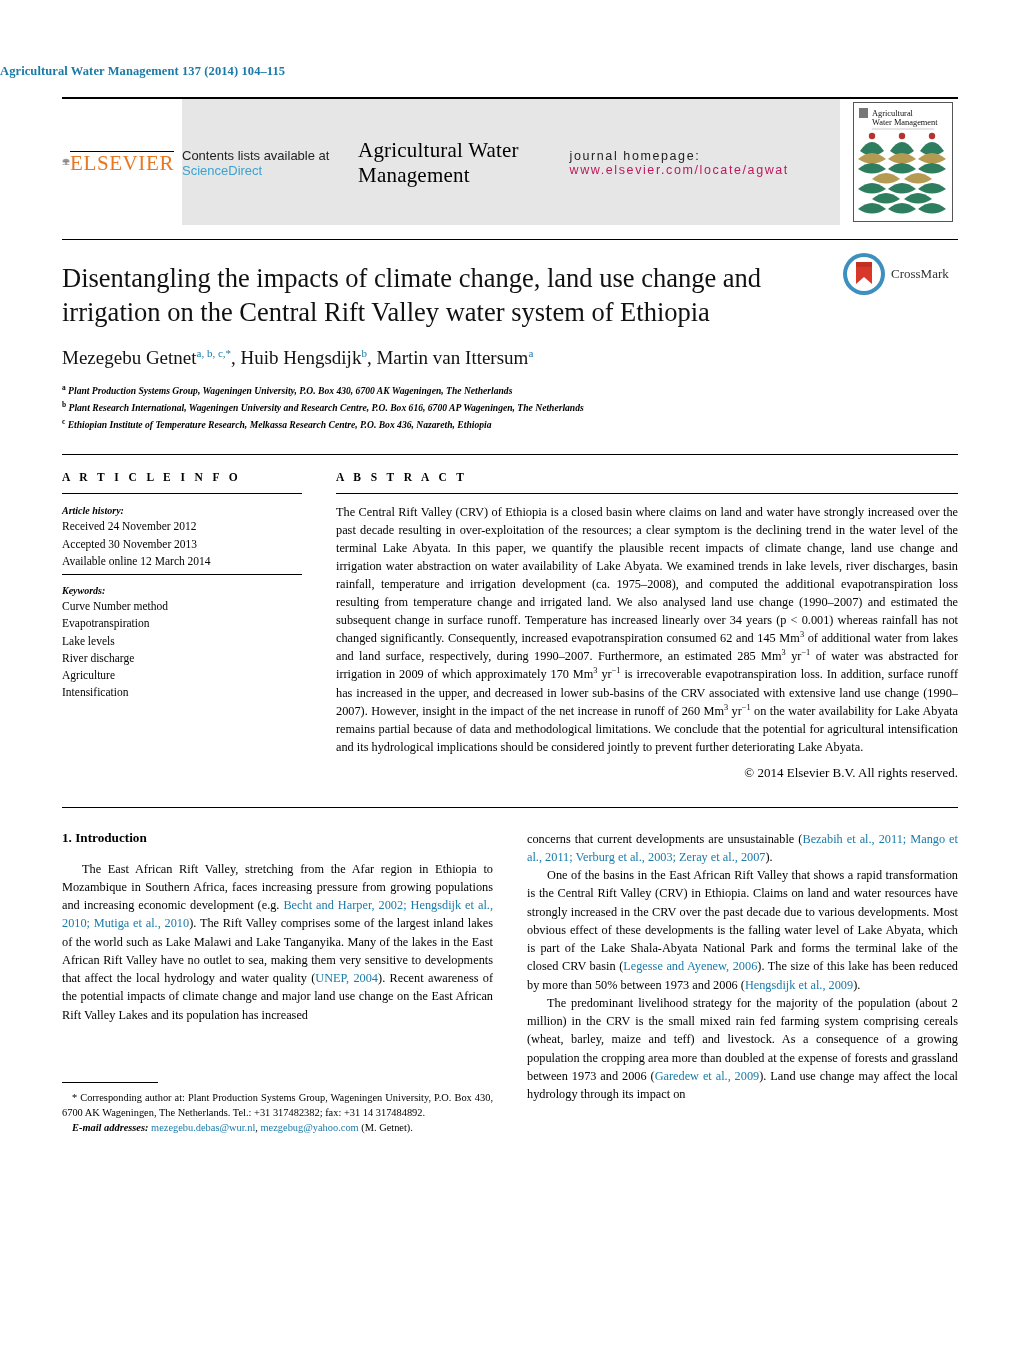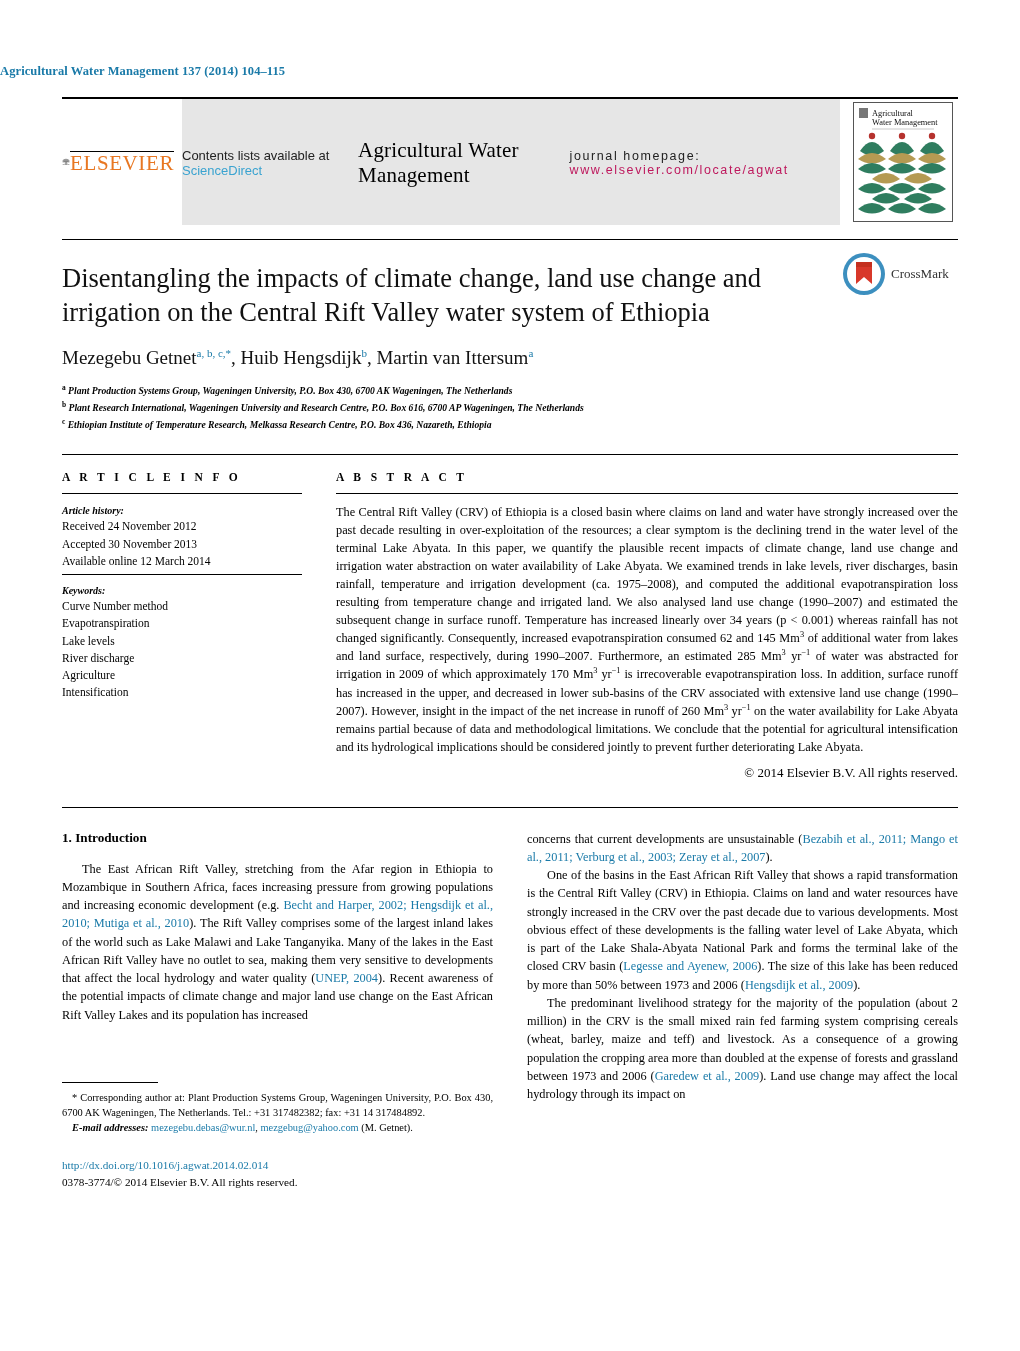--- a/index.html
+++ b/index.html
@@ -427,24 +427,20 @@
   <div class="body-cols">
 
     <div class="bcol">
       <h2 class="sec-title">1. Introduction</h2>
       <p class="para"><span>The East African Rift Valley, stretching from the Afar region in Ethiopia to Mozambique in Southern Africa, faces increasing pressure from growing populations and increasing economic development (e.g. </span><span class="link">Becht and Harper, 2002; Hengsdijk et al., 2010; Mutiga et al., 2010</span><span>). The Rift Valley comprises some of the largest inland lakes of the world such as Lake Malawi and Lake Tanganyika. Many of the lakes in the East African Rift Valley have no outlet to sea, making them very sensitive to developments that affect the local hydrology and water quality (</span><span class="link">UNEP, 2004</span><span>). Recent awareness of the potential impacts of climate change and major land use change on the East African Rift Valley Lakes and its population has increased </span></p>
 
       <div class="footnote-wrap">
         <div class="fn-rule"></div>
         <div class="footnote">* Corresponding author at: Plant Production Systems Group, Wageningen University, P.O. Box 430, 6700 AK Wageningen, The Netherlands. Tel.: +31 317482382; fax: +31 14 317484892.</div>
         <div class="footnote"><span class="it">E-mail addresses:</span> <span class="link">mezegebu.debas@wur.nl</span><span>, </span><span class="link">mezgebug@yahoo.com</span><span> (M. Getnet).</span></div>
-        <div class="doi-block">
-          <div class="doi">http://dx.doi.org/10.1016/j.agwat.2014.02.014</div>
-          <div>0378-3774/© 2014 Elsevier B.V. All rights reserved.</div>
-        </div>
       </div>
     </div>
 
     <div class="bcol">
       <p class="para" style="text-indent:0"><span>concerns that current developments are unsustainable (</span><span class="link">Bezabih et al., 2011; Mango et al., 2011; Verburg et al., 2003; Zeray et al., 2007</span><span>).</span></p>
       <p class="para"><span>One of the basins in the East African Rift Valley that shows a rapid transformation is the Central Rift Valley (CRV) in Ethiopia. Claims on land and water resources have strongly increased in the CRV over the past decade due to various developments. Most obvious effect of these developments is the falling water level of Lake Abyata, which is part of the Lake Shala-Abyata National Park and forms the terminal lake of the closed CRV basin (</span><span class="link">Legesse and Ayenew, 2006</span><span>). The size of this lake has been reduced by more than 50% between 1973 and 2006 (</span><span class="link">Hengsdijk et al., 2009</span><span>).</span></p>
       <p class="para"><span>The predominant livelihood strategy for the majority of the population (about 2 million) in the CRV is the small mixed rain fed farming system comprising cereals (wheat, barley, maize and teff) and livestock. As a consequence of a growing population the cropping area more than doubled at the expense of forests and grassland between 1973 and 2006 (</span><span class="link">Garedew et al., 2009</span><span>). Land use change may affect the local hydrology through its impact on</span></p>
     </div>
 
   </div>

